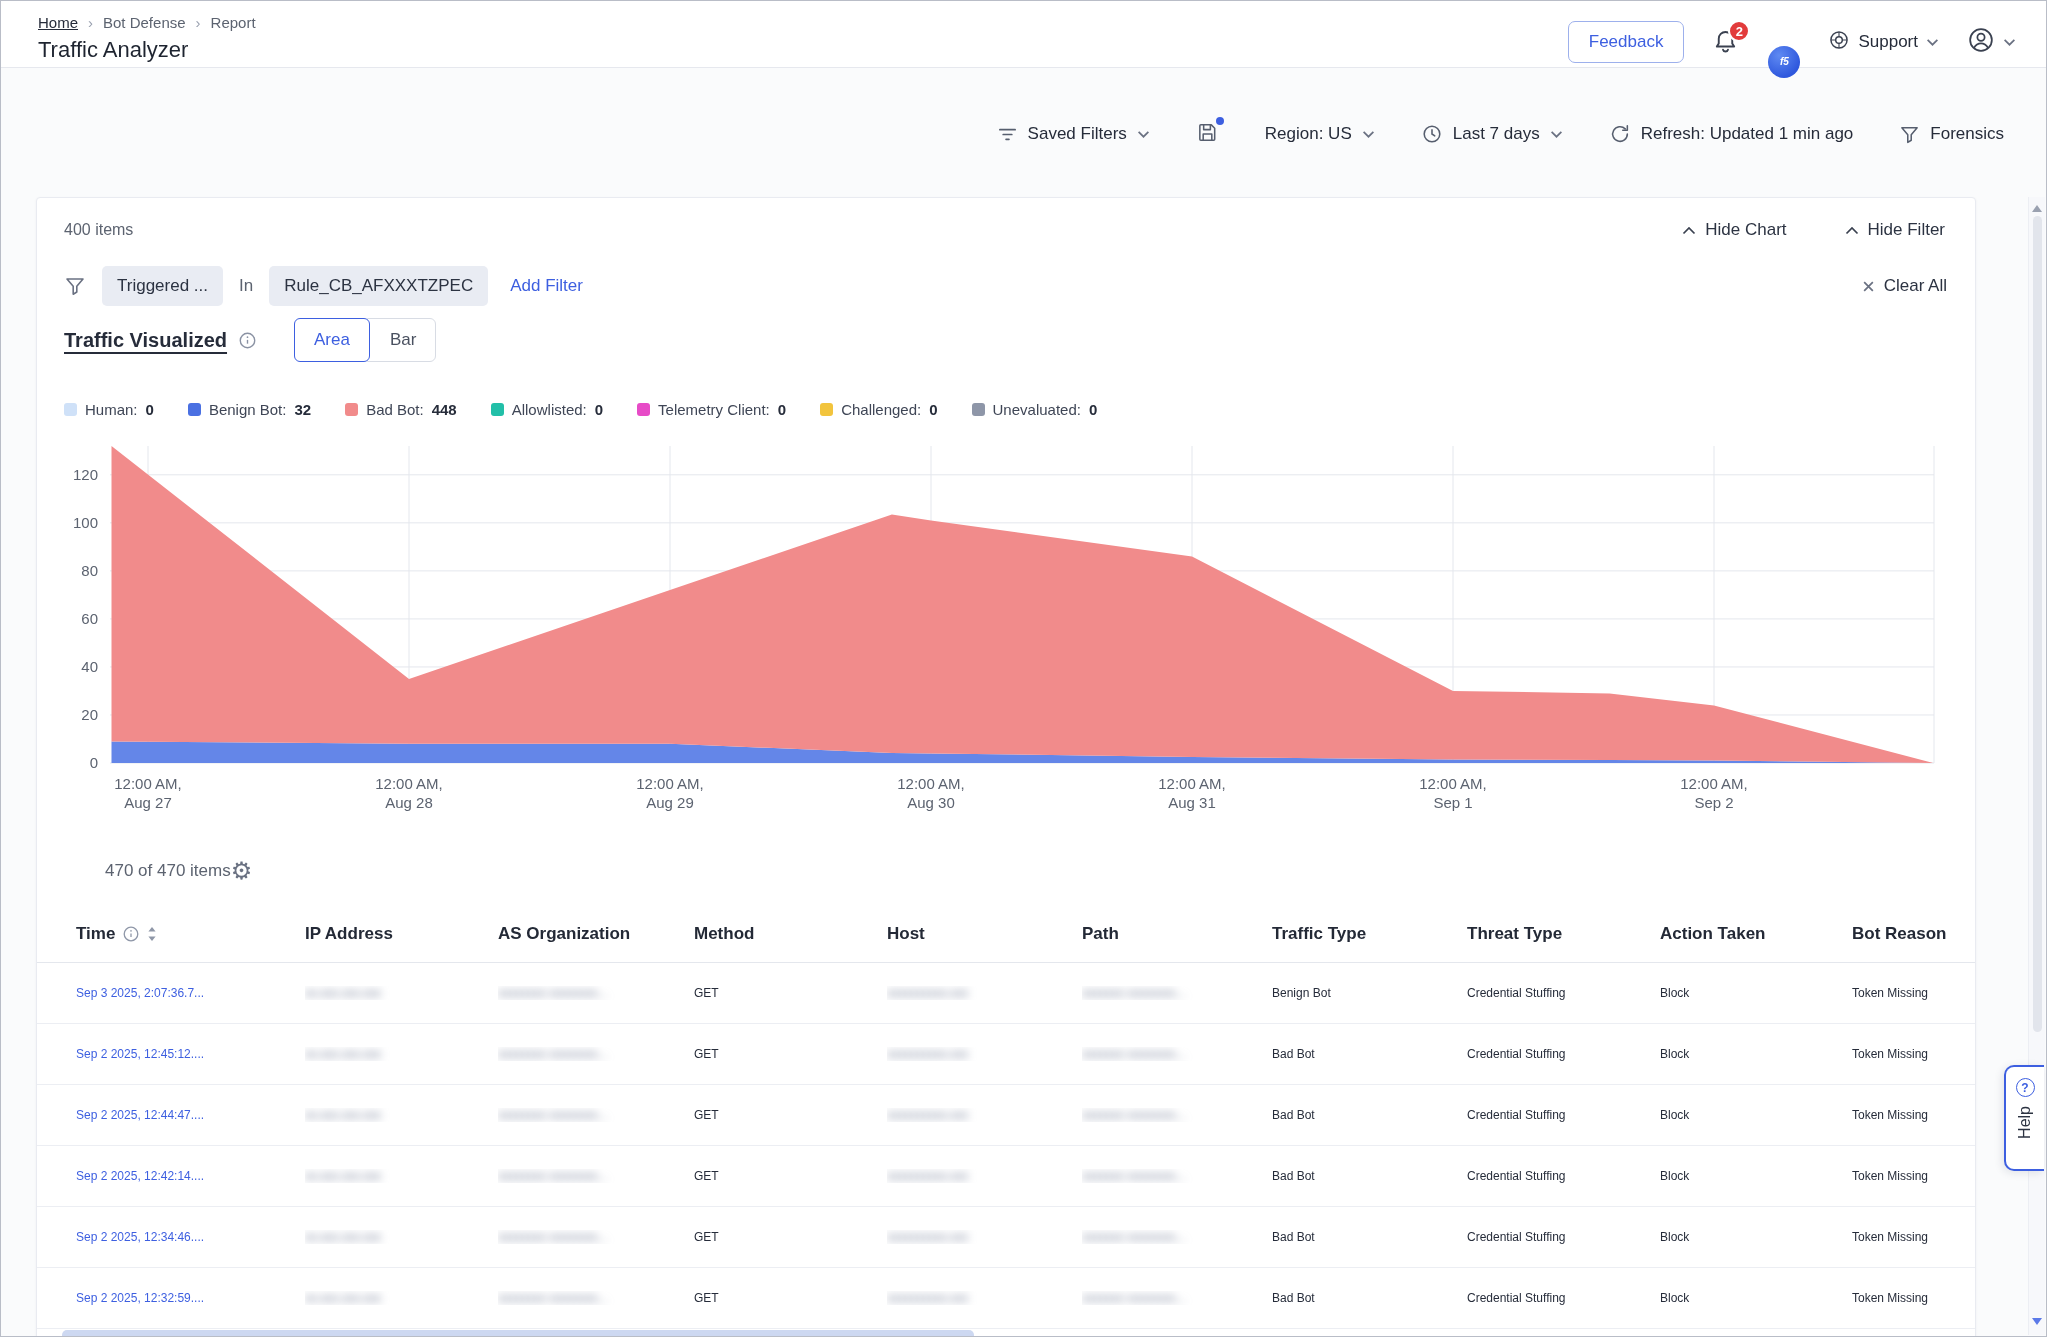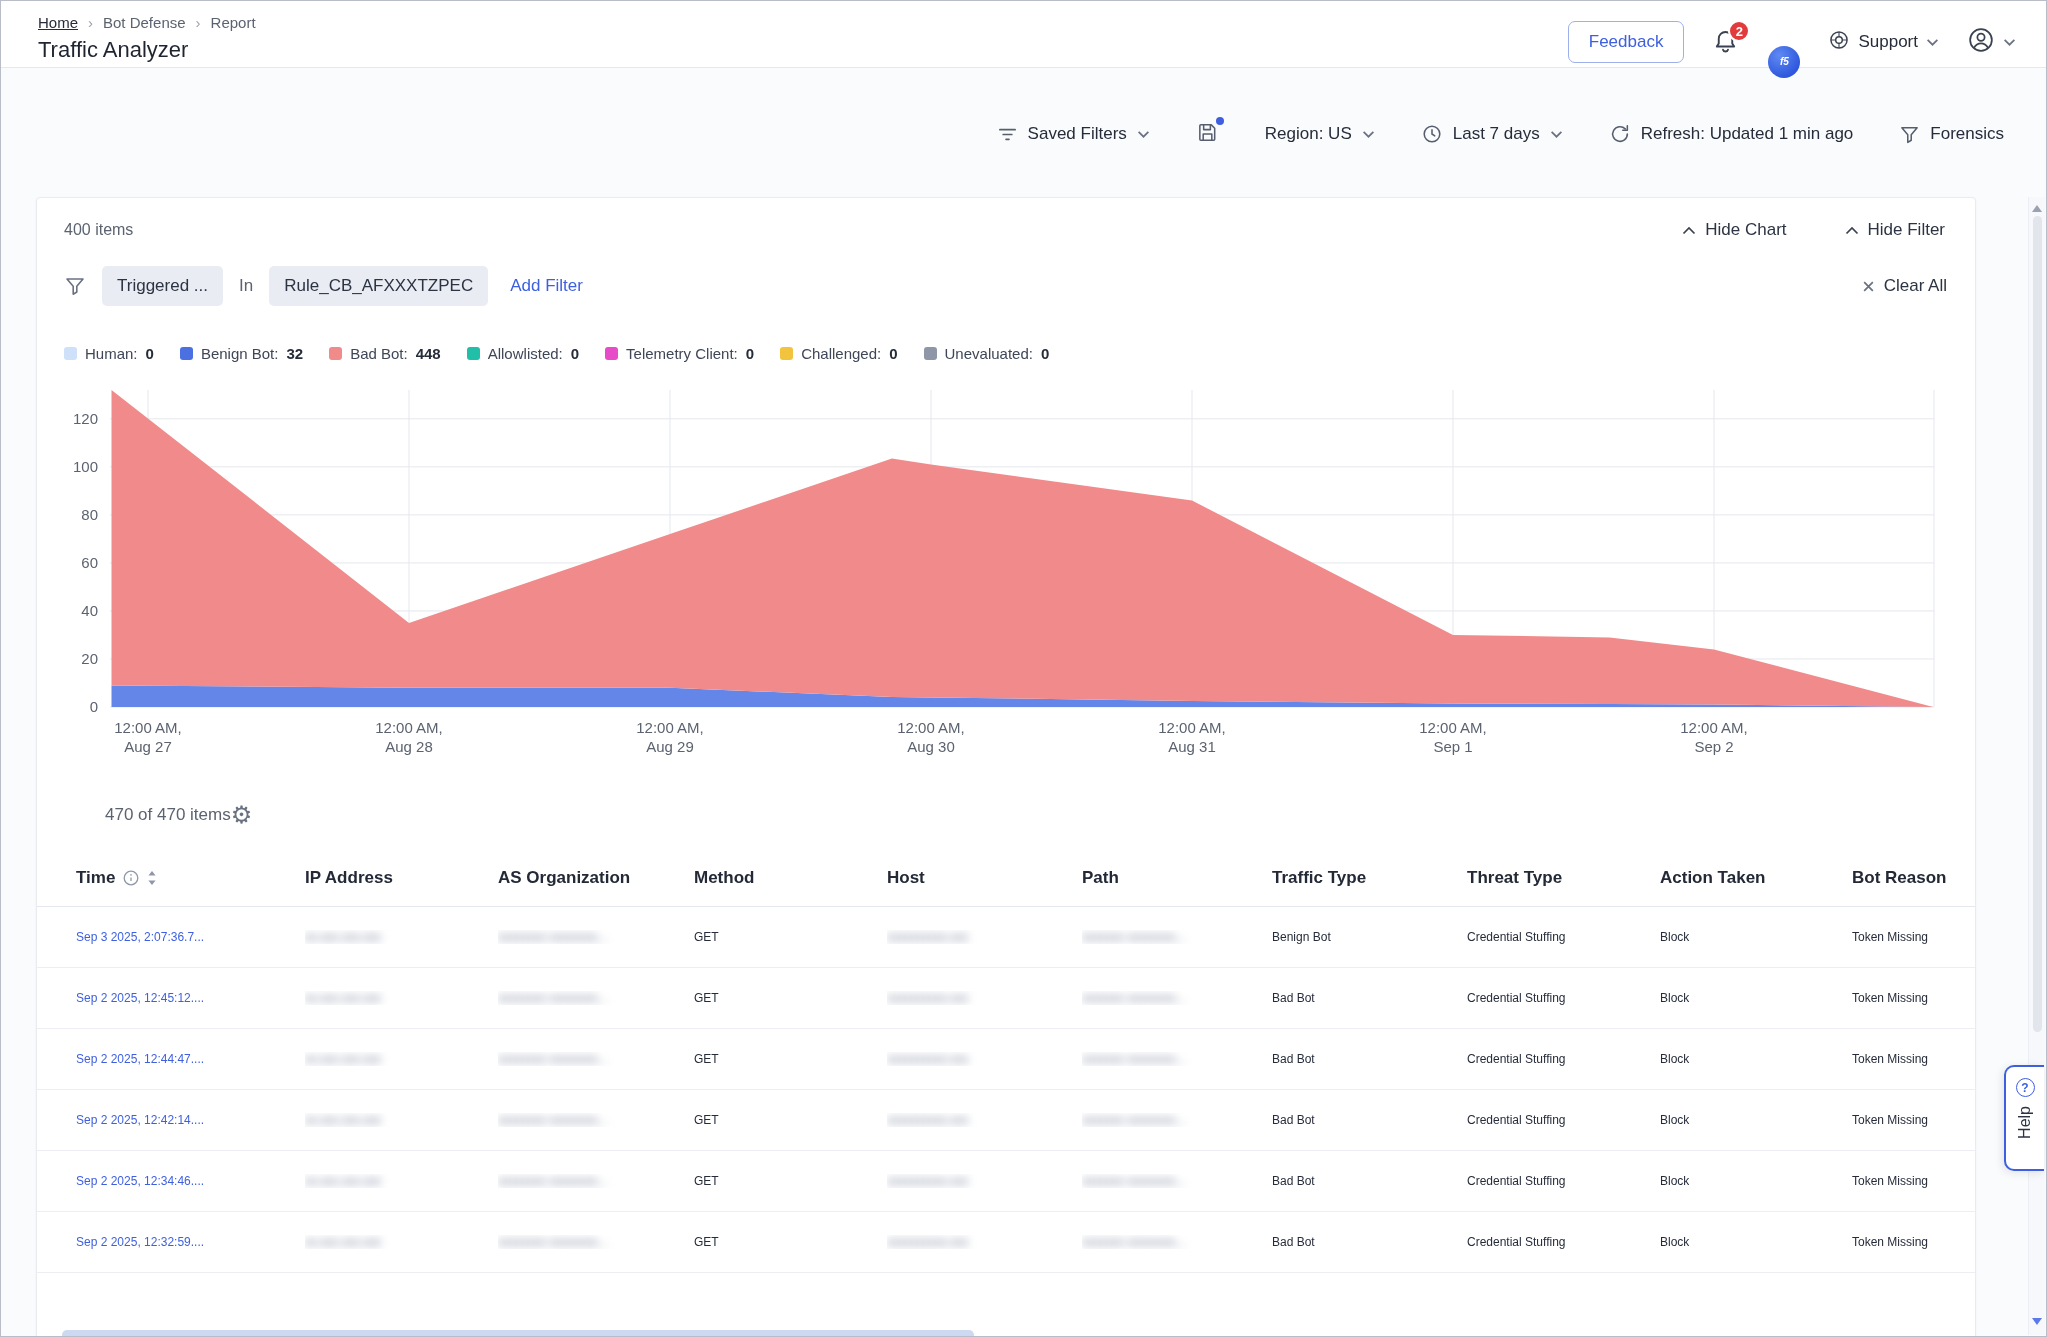--- a/index.html
+++ b/index.html
@@ -46,21 +46,21 @@
   .clear-all .icon { color:#6a7182; display:inline-flex; }
 
   .viz-header { margin-top:12px; padding-left:27px; display:flex; align-items:center; height:44px; }
   .viz-title { font-size:20px; font-weight:bold; color:#262c3a; text-decoration:underline; text-underline-offset:5px; cursor:pointer; }
   .viz-info { margin-left:12px; color:#8a92a3; display:inline-flex; cursor:pointer; }
   .seg-wrap { margin-left:38px; display:inline-flex; align-items:center; }
   .seg { height:44px; padding:0 19px; display:flex; align-items:center; font-size:17px; background:#fff; cursor:pointer; }
   .seg.active { border:1.5px solid #3d5fe0; color:#3d5fe0; border-radius:6px; z-index:2; font-weight:500; }
   .seg.inactive { border:1px solid #d8dce4; color:#4a5160; border-radius:0 6px 6px 0; margin-left:-3px; padding-left:22px; z-index:1; }
 
-  .legend { margin-top:38px; padding-left:27px; display:flex; align-items:center; gap:26px; height:18px; }
+  .legend { margin-top:38px; padding-left:27px; display:flex; align-items:center; gap:34px; height:18px; }
   .legend-item { display:flex; align-items:center; gap:8px; cursor:pointer; }
   .sw { width:13px; height:13px; border-radius:3px; display:inline-block; }
   .ll { font-size:15px; color:#3f4656; }
   .lc { font-size:15px; color:#262c3a; font-weight:bold; }
 
   .chart-wrap { margin-top:22px; margin-left:11px; }
   .chart-wrap svg { display:block; }
 
   .table-top { margin-top:48px; padding:0 36px 0 68px; display:flex; align-items:center; height:24px; }
   .table-summary { font-size:17px; color:#5c6370; }
@@ -249,20 +249,34 @@
       <div class="clear-all">
         <span class="icon">
           <svg width="13" height="13" viewBox="0 0 12 12" fill="none" stroke="currentColor" stroke-width="1.6">
               <path d="M2 2l8 8M10 2l-8 8"></path>
             </svg>
         </span>
         <span>Clear All</span>
       </div>
     </div>
 
+    <div class="viz-header">
+      <span class="viz-title">Traffic Visualized</span>
+      <span class="viz-info">
+        <svg width="17" height="17" viewBox="0 0 16 16" fill="none" stroke="currentColor" stroke-width="1.3">
+            <circle cx="8" cy="8" r="6.8"></circle>
+            <path d="M8 7.4v3.6"></path>
+            <circle cx="8" cy="4.9" r="0.8" fill="currentColor" stroke="none"></circle>
+          </svg>
+      </span>
+      <div class="seg-wrap">
+        <span class="seg active">Area</span>
+        <span class="seg inactive">Bar</span>
+      </div>
+    </div>
 
     <div class="legend">
         <div class="legend-item">
           <span class="sw" style="background: rgb(207, 225, 248);"></span>
           <span class="ll">Human: </span>
           <span class="lc">0</span>
         </div>
         <div class="legend-item">
           <span class="sw" style="background: rgb(74, 112, 226);"></span>
           <span class="ll">Benign Bot: </span>

